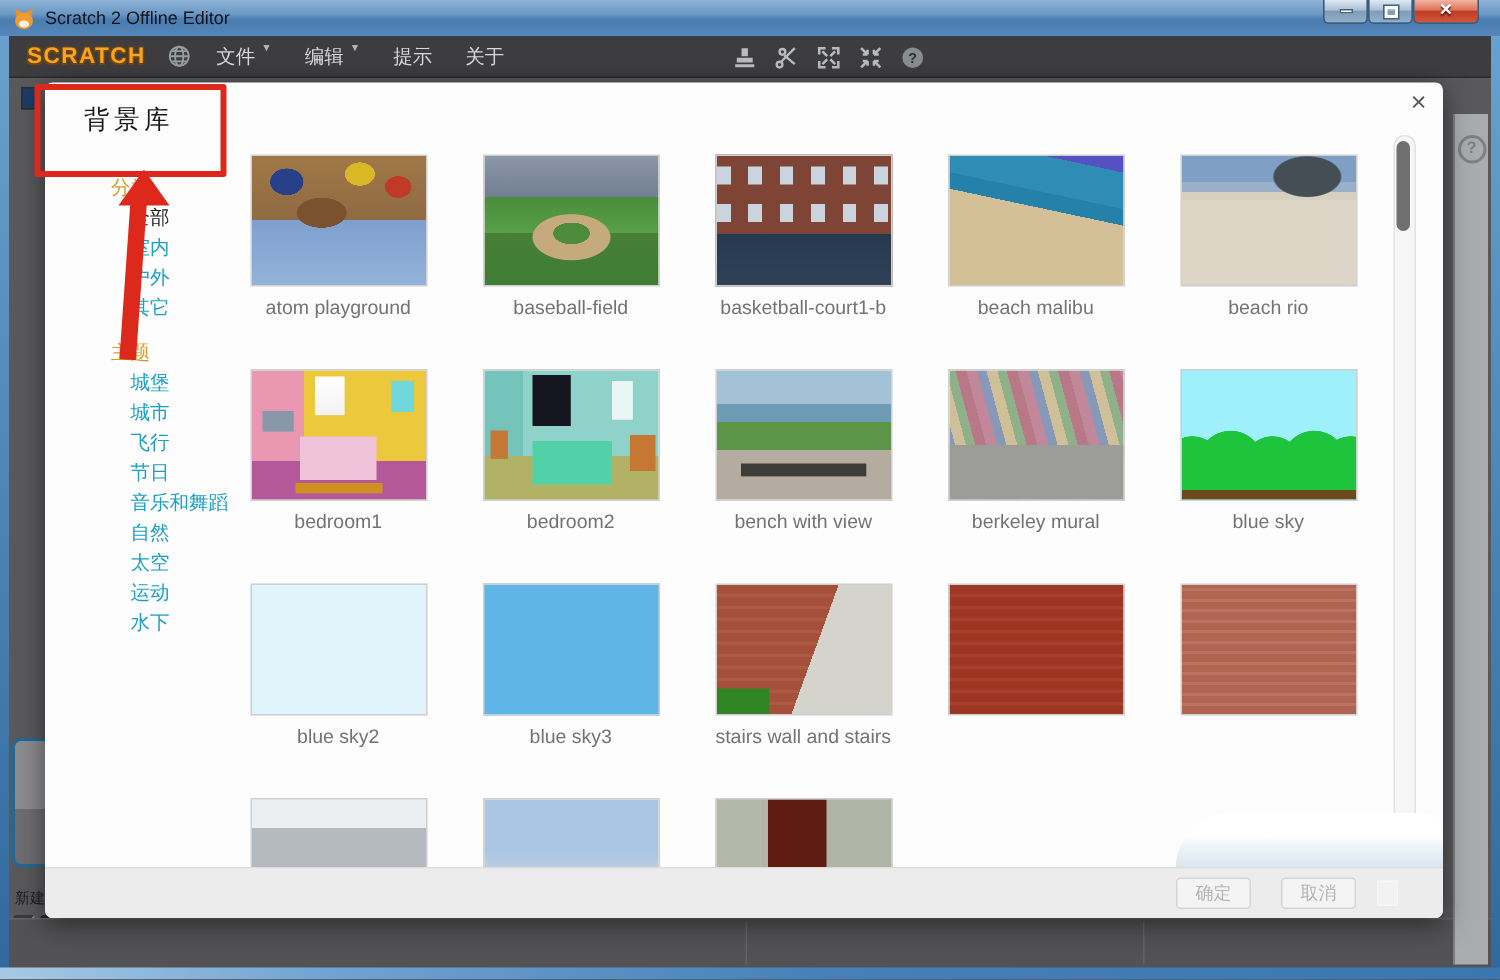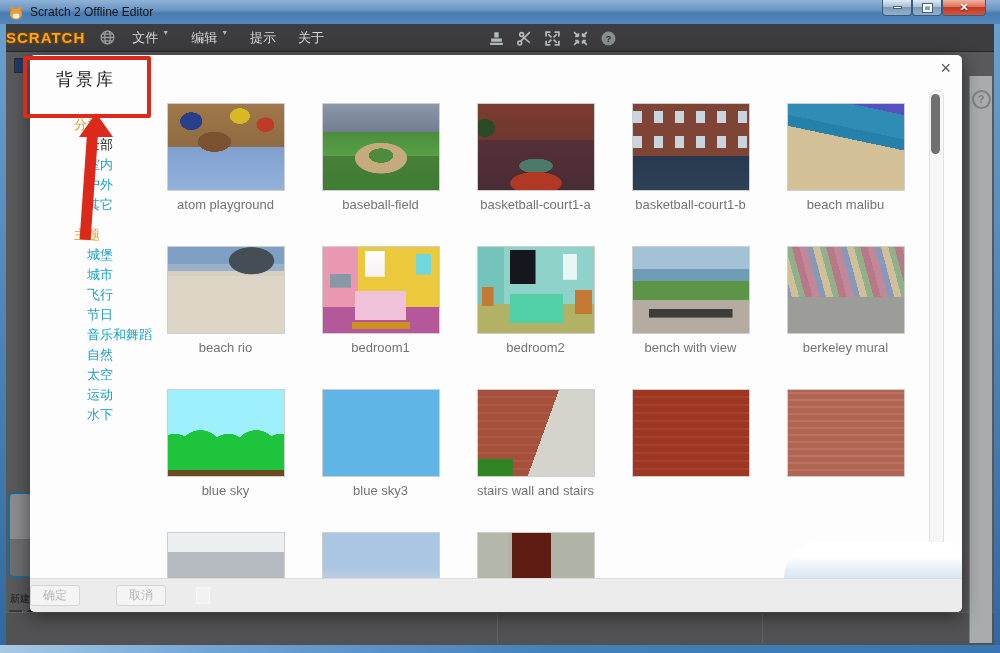--- a/index.html
+++ b/index.html
@@ -21,21 +21,21 @@
   .glyph-max{width:9px;height:8px;background:transparent;border:2px solid #fff;outline:1px solid #44607c;box-sizing:border-box;}
   .glyph-x{color:#fff;font-size:11px;font-weight:bold;line-height:1;text-shadow:0 1px 1px #5a1408;}
   .win-border{position:absolute;top:24px;bottom:8px;width:6px;
     background:linear-gradient(180deg,#6aa0cc,#31699f);}
   .win-left{left:0;} .win-right{right:0;}
   .bottom-border{position:absolute;left:0;bottom:0;width:1000px;height:8px;
     background:linear-gradient(90deg,#a7c9e4,#6fa3d2 22%,#4580b8 55%,#3a76b0);}
 
   
   .menubar{position:absolute;left:6px;right:6px;top:24px;height:28px;background:#3d3d3f;
-    border-bottom:1px solid #2a2a2c;display:flex;align-items:center;box-sizing:border-box;}
+    border-bottom:1px solid #2a2a2c;display:flex;align-items:center;box-sizing:border-box;padding-left:12px;}
   .logo{font-size:15px;font-weight:bold;letter-spacing:1px;color:#f8a51e;
     text-shadow:1px 1px 0 #6e4410,-1px 1px 0 #6e4410,1px -1px 0 #6e4410,-1px -1px 0 #6e4410;margin-right:14px;}
   .globe{width:17px;height:17px;margin-right:16px;display:inline-block;}
   .menu-items{display:flex;gap:22px;}
   .menu-item{font-size:13px;color:#d9d9d9;cursor:default;display:flex;align-items:flex-start;}
   .menu-item .caret{font-size:7px;color:#b4b4b4;margin-left:4px;}
   .tool-icons{position:absolute;left:482px;top:0;height:28px;display:flex;align-items:center;gap:11px;}
   .ticon{width:17px;height:17px;display:inline-block;}
   .ticon svg{width:100%;height:100%;}
 
@@ -74,21 +74,21 @@
   .thumb{width:118px;height:88px;border:1px solid #cfcfcf;box-sizing:border-box;}
   .cell-label{margin-top:6px;font-size:13px;color:#737373;white-space:nowrap;text-align:right;}
   .dlg-scroll{position:absolute;left:899px;top:35px;width:13px;height:480px;background:#f6f6f6;
     border:1px solid #e2e2e2;border-radius:7px;z-index:3;}
   .dlg-scroll-thumb{position:absolute;left:1px;top:3px;width:9px;height:60px;background:#707070;border-radius:5px;}
   .white-blob{position:absolute;left:754px;top:487px;width:178px;height:36px;z-index:5;
     border-top-left-radius:48px;border-top-right-radius:18px;
     background:linear-gradient(180deg,#ffffff 0 40%,#eaf1f7 70%,#d9e5ef 100%);}
   .dlg-footer{position:absolute;left:0;right:0;bottom:0;height:34px;background:#ececec;
     border-top:1px solid #dcdcdc;border-radius:0 0 5px 5px;display:flex;align-items:center;
-    justify-content:flex-start;padding-right:30px;gap:36px;box-sizing:border-box;z-index:4;}
+    justify-content:flex-end;padding-right:30px;gap:20px;box-sizing:border-box;z-index:4;}
   .ghost-btn{width:50px;height:21px;font-size:12px;color:#8a8a8a;background:rgba(255,255,255,.7);
     border:1px solid #c2c2c2;border-radius:3px;opacity:.55;font-family:inherit;padding:0;}
   .ghost-pages{width:12px;height:15px;border:1px solid rgba(255,255,255,.9);
     background:rgba(255,255,255,.5);opacity:.6;margin-left:-6px;}
 
   
   .anno-box{position:absolute;left:23px;top:56px;width:128px;height:62px;border:4px solid #dc291c;
     border-radius:2px;z-index:20;box-sizing:border-box;}
   .anno-arrow{position:absolute;left:0;top:0;z-index:20;}
   .arrow-head{position:absolute;left:79px;top:113px;width:0;height:0;
@@ -298,24 +298,20 @@
     <div class="dlg-grid" id="dlg-grid">
         <div class="cell">
           <div class="thumb v-atom-playground"></div>
           <div class="cell-label">atom playground</div>
         </div>
         <div class="cell">
           <div class="thumb v-baseball-field"></div>
           <div class="cell-label">baseball-field</div>
         </div>
         <div class="cell">
-          <div class="thumb v-basketball-a"></div>
-          <div class="cell-label">basketball-court1-a</div>
-        </div>
-        <div class="cell">
           <div class="thumb v-basketball-b"></div>
           <div class="cell-label">basketball-court1-b</div>
         </div>
         <div class="cell">
           <div class="thumb v-beach-malibu"></div>
           <div class="cell-label">beach malibu</div>
         </div>
         <div class="cell">
           <div class="thumb v-beach-rio"></div>
           <div class="cell-label">beach rio</div>
@@ -332,20 +328,24 @@
           <div class="thumb v-bench-view"></div>
           <div class="cell-label">bench with view</div>
         </div>
         <div class="cell">
           <div class="thumb v-berkeley-mural"></div>
           <div class="cell-label">berkeley mural</div>
         </div>
         <div class="cell">
           <div class="thumb v-blue-sky"></div>
           <div class="cell-label">blue sky</div>
+        </div>
+        <div class="cell">
+          <div class="thumb v-blue-sky2"></div>
+          <div class="cell-label">blue sky2</div>
         </div>
         <div class="cell">
           <div class="thumb v-blue-sky3"></div>
           <div class="cell-label">blue sky3</div>
         </div>
         <div class="cell">
           <div class="thumb v-brick-stairs"></div>
           <div class="cell-label">stairs wall and stairs</div>
         </div>
         <div class="cell">

